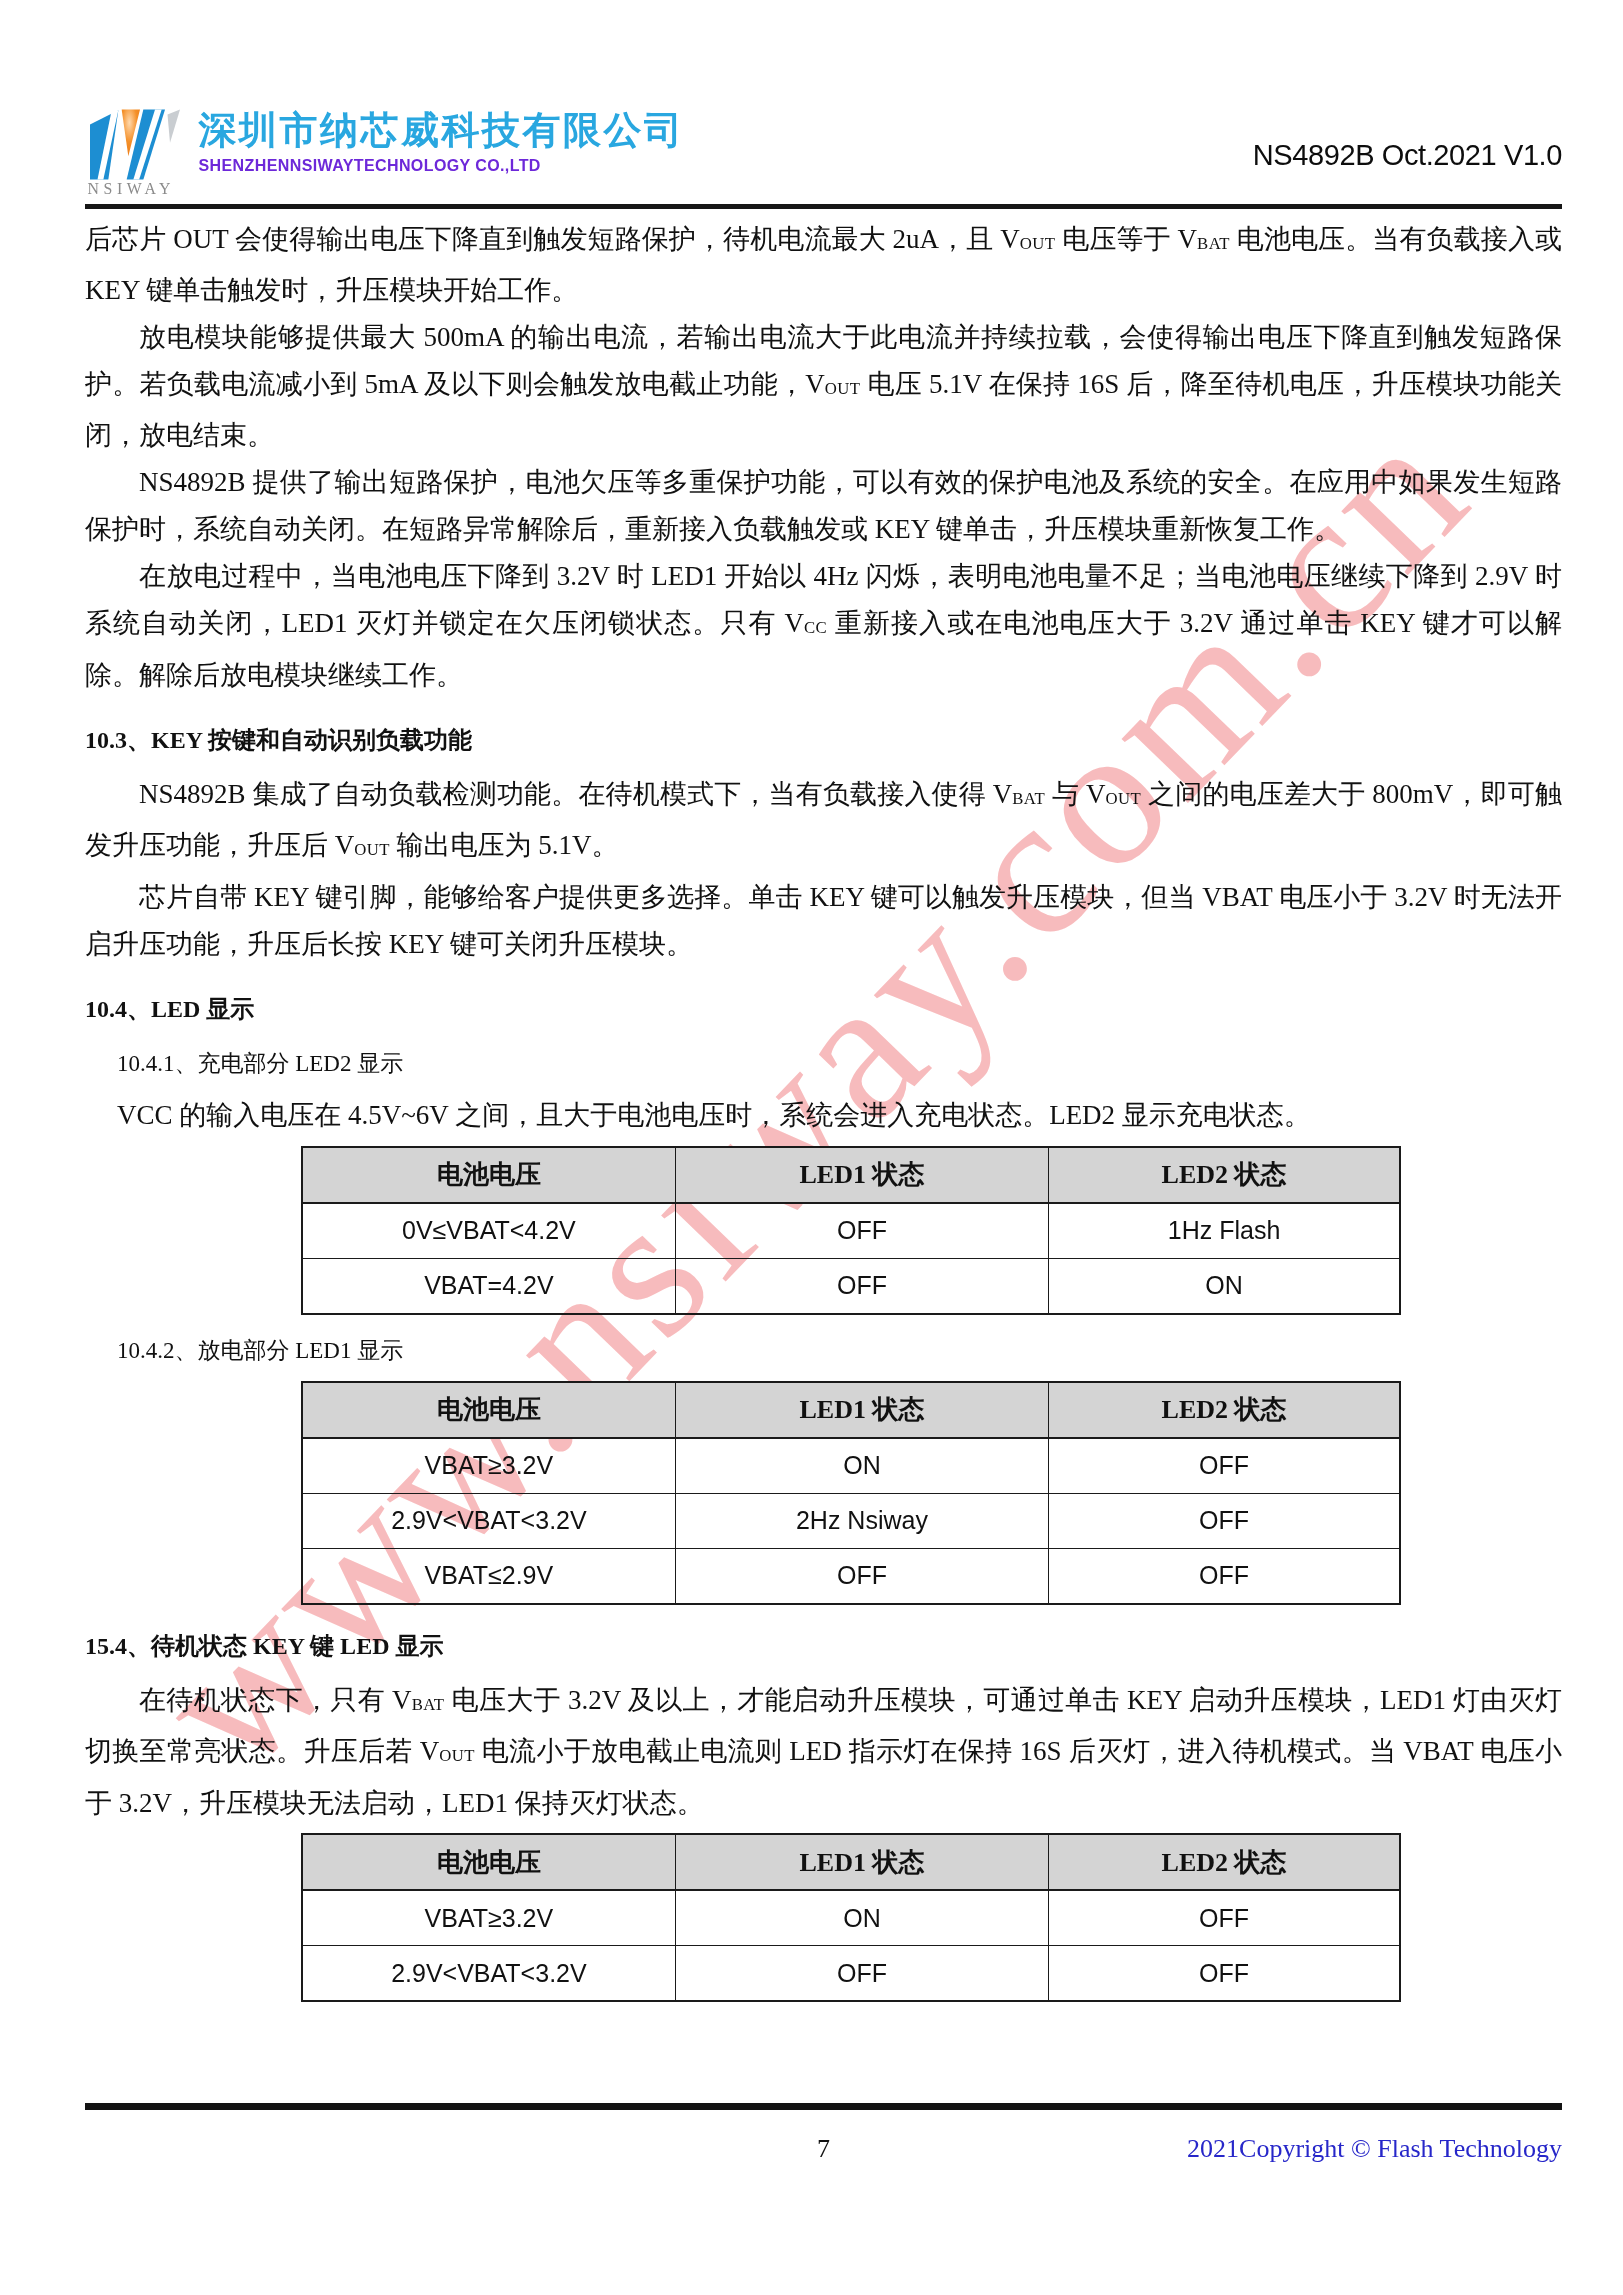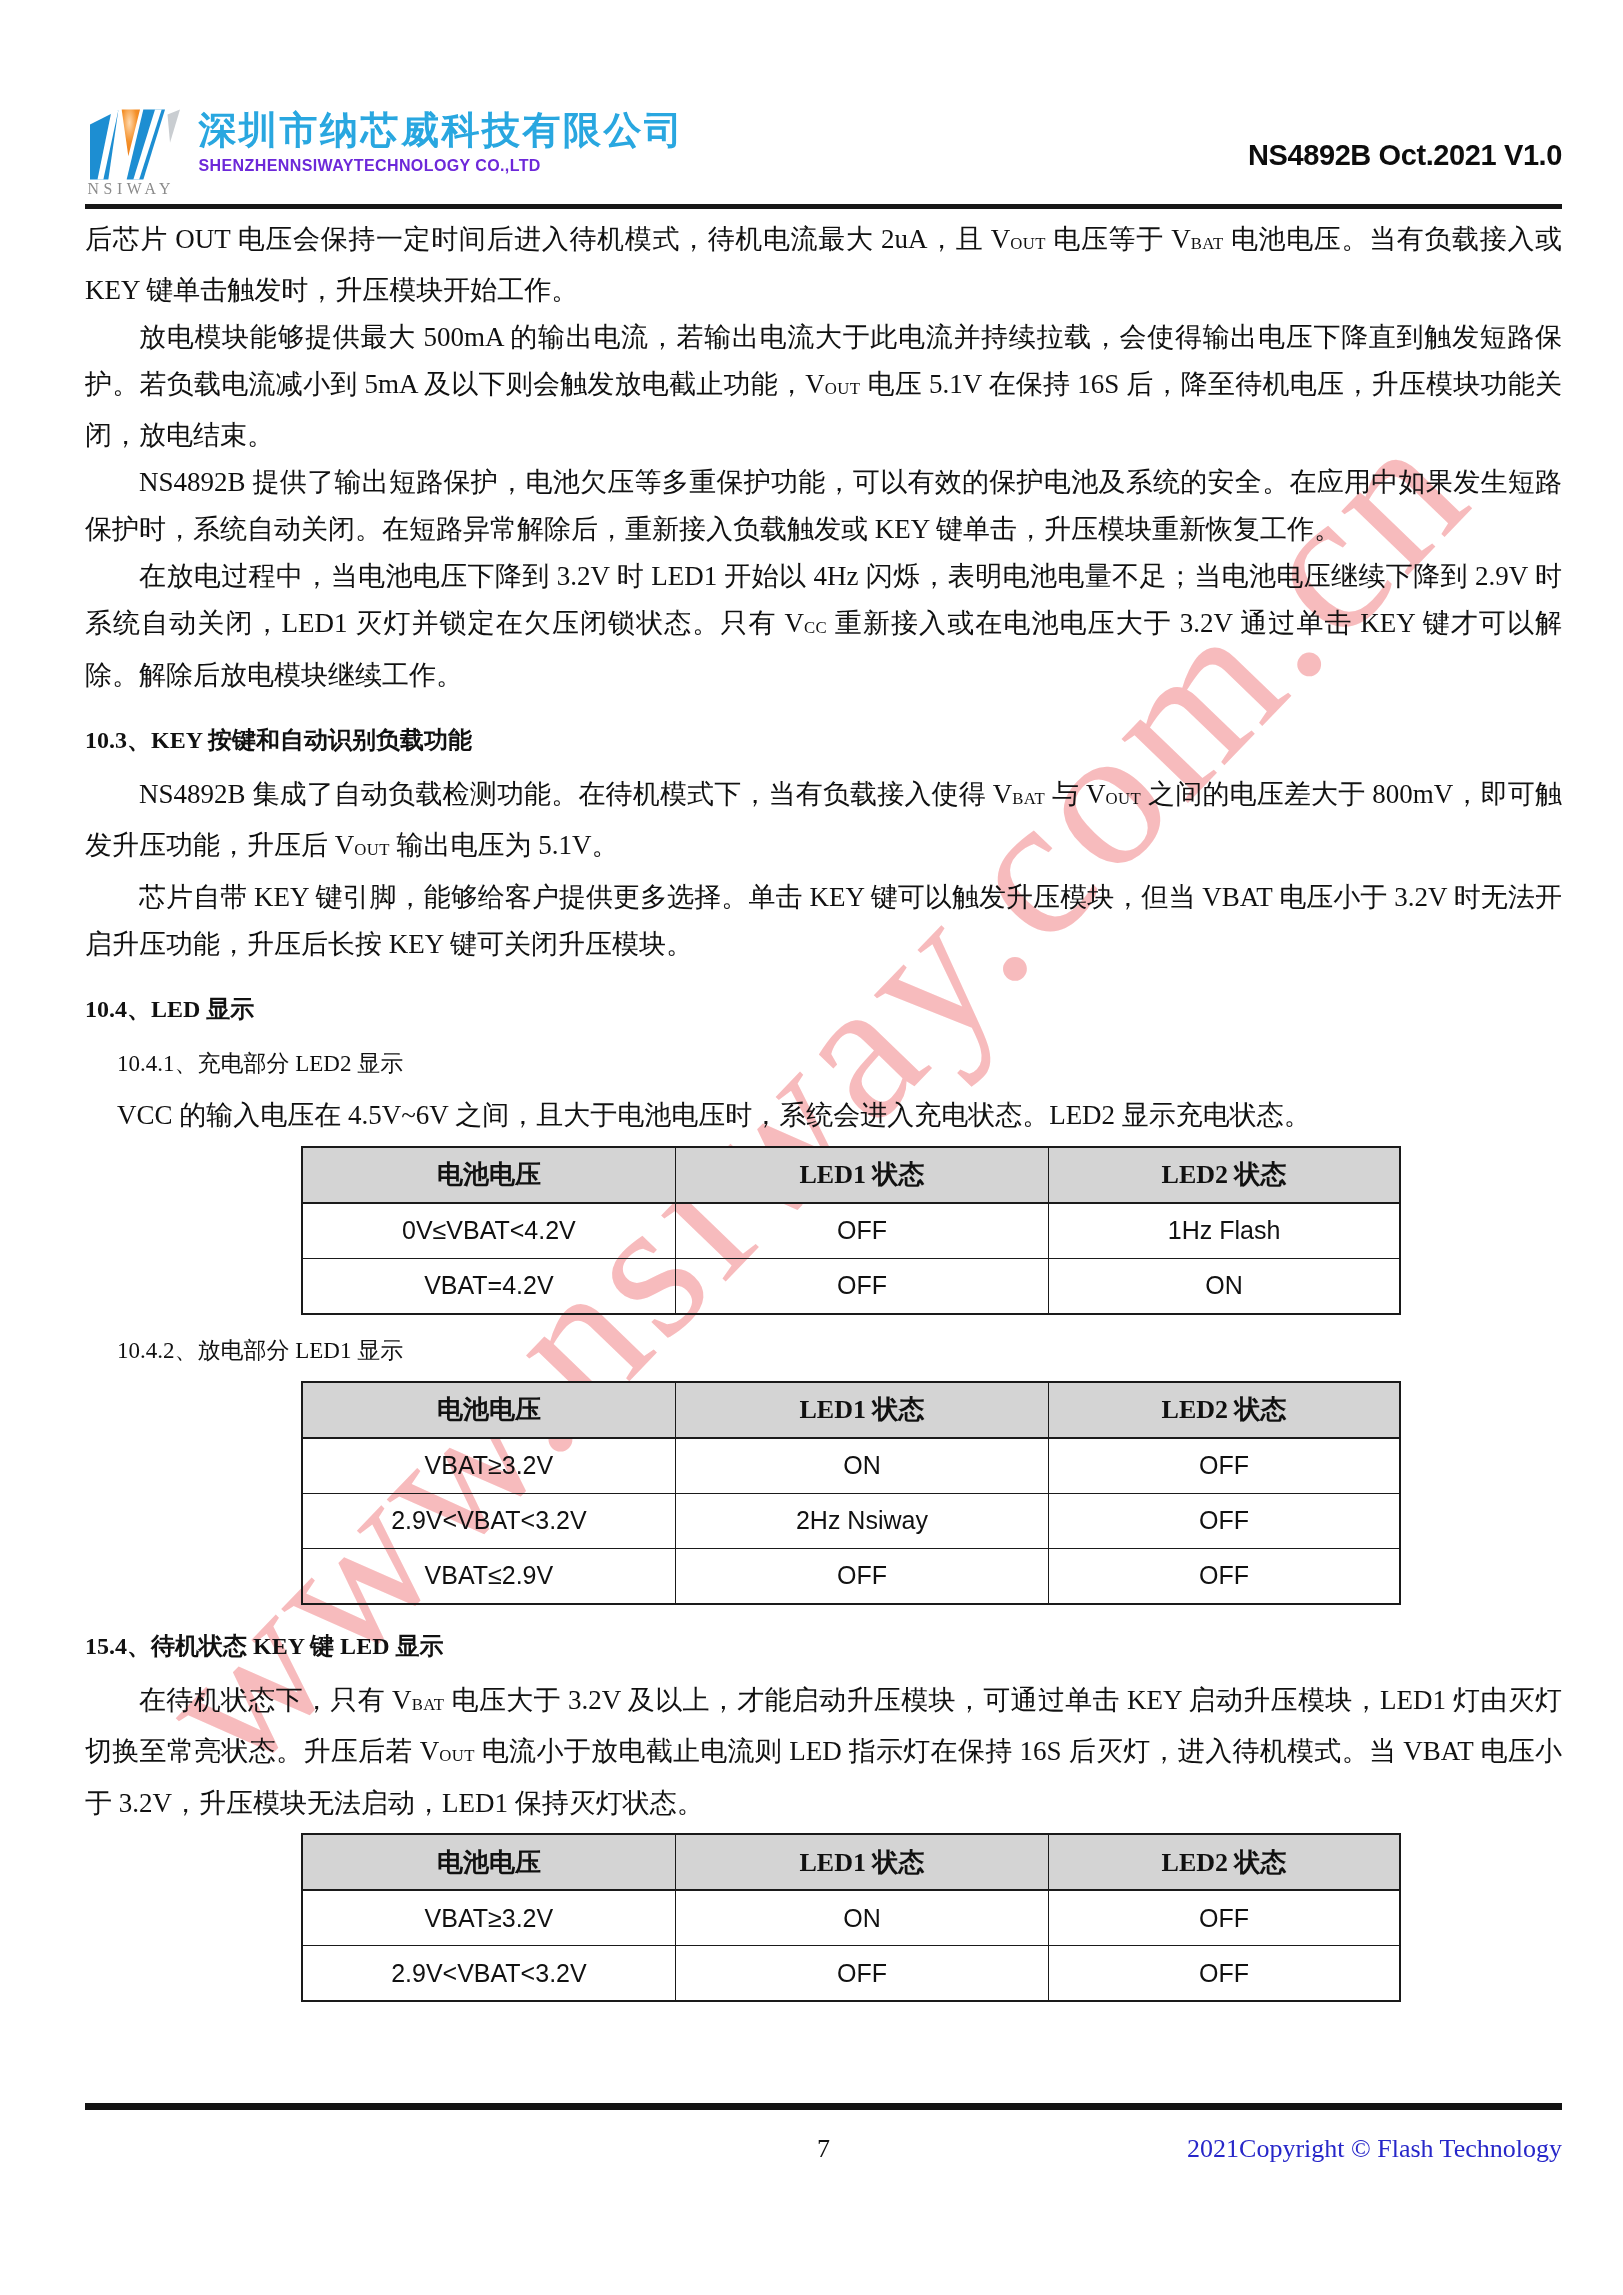--- a/index.html
+++ b/index.html
@@ -28,21 +28,21 @@
   .co-cn{
     font-family:"Liberation Sans","DejaVu Sans",sans-serif;
     font-size:38px;font-weight:bold;color:#29a7e0;letter-spacing:2.5px;line-height:1.1;
   }
   .co-en{
     font-family:"Liberation Sans","DejaVu Sans",sans-serif;
     font-size:16px;font-weight:bold;color:#6d28d9;letter-spacing:0.4px;margin-top:5px;
   }
   .doc-ver{
     font-family:"Liberation Sans","DejaVu Sans",sans-serif;
-    font-size:29px;font-weight:bold;color:#0d0d0d;letter-spacing:-0.4px;
+    font-size:29px;font-weight:normal;color:#0d0d0d;letter-spacing:-0.4px;
     margin-bottom:25px;white-space:nowrap;
   }
   
   main{padding-top:6.8px;font-size:27px;line-height:47px;text-align:justify;}
   .body-p{margin:0;text-indent:54px;}
   .no-ind{text-indent:0;}
   .small-ind{text-indent:32px;}
   .vsub{font-size:.62em;vertical-align:-.08em;letter-spacing:0.4px;}
   .sec-h{font-size:24px;font-weight:bold;margin:18.6px 0 6.8px;text-align:left;}
   .sub-h{margin:5px 0 5px 32px;font-size:23px;}
@@ -102,21 +102,21 @@
         <div class="co-names">
           <div class="co-cn">深圳市纳芯威科技有限公司</div>
           <div class="co-en">SHENZHENNSIWAYTECHNOLOGY CO.,LTD</div>
         </div>
       </div>
       <div class="doc-ver">NS4892B Oct.2021 V1.0</div>
     </header>
 
     <main>
 
-      <p class="body-p no-ind"><span>后芯片 OUT 电压会保持一定时间后进入待机模式，待机电流最大 2uA，且 V</span><span class="vsub">OUT</span><span> 电压等于 V</span><span class="vsub">BAT</span><span> 电池电压。当有负载接入或 KEY 键单击触发时，升压模块开始工作。</span></p>
+      <p class="body-p no-ind"><span>后芯片 OUT 会使得输出电压下降直到触发短路保护，待机电流最大 2uA，且 V</span><span class="vsub">OUT</span><span> 电压等于 V</span><span class="vsub">BAT</span><span> 电池电压。当有负载接入或 KEY 键单击触发时，升压模块开始工作。</span></p>
       <p class="body-p"><span>放电模块能够提供最大 500mA 的输出电流，若输出电流大于此电流并持续拉载，会使得输出电压下降直到触发短路保护。若负载电流减小到 5mA 及以下则会触发放电截止功能，V</span><span class="vsub">OUT</span><span> 电压 5.1V 在保持 16S 后，降至待机电压，升压模块功能关闭，放电结束。</span></p>
       <p class="body-p"><span>NS4892B 提供了输出短路保护，电池欠压等多重保护功能，可以有效的保护电池及系统的安全。在应用中如果发生短路保护时，系统自动关闭。在短路异常解除后，重新接入负载触发或 KEY 键单击，升压模块重新恢复工作。</span></p>
       <p class="body-p"><span>在放电过程中，当电池电压下降到 3.2V 时 LED1 开始以 4Hz 闪烁，表明电池电量不足；当电池电压继续下降到 2.9V 时系统自动关闭，LED1 灭灯并锁定在欠压闭锁状态。只有 V</span><span class="vsub">CC</span><span> 重新接入或在电池电压大于 3.2V 通过单击 KEY 键才可以解除。解除后放电模块继续工作。</span></p>
 
       <h3 class="sec-h">10.3、KEY 按键和自动识别负载功能</h3>
       <p class="body-p"><span>NS4892B 集成了自动负载检测功能。在待机模式下，当有负载接入使得 V</span><span class="vsub">BAT</span><span> 与 V</span><span class="vsub">OUT</span><span> 之间的电压差大于 800mV，即可触发升压功能，升压后 V</span><span class="vsub">OUT</span><span> 输出电压为 5.1V。</span></p>
       <p class="body-p"><span>芯片自带 KEY 键引脚，能够给客户提供更多选择。单击 KEY 键可以触发升压模块，但当 VBAT 电压小于 3.2V 时无法开启升压功能，升压后长按 KEY 键可关闭升压模块。</span></p>
 
       <h3 class="sec-h">10.4、LED 显示</h3>
       <div class="sub-h">10.4.1、充电部分 LED2 显示</div>

